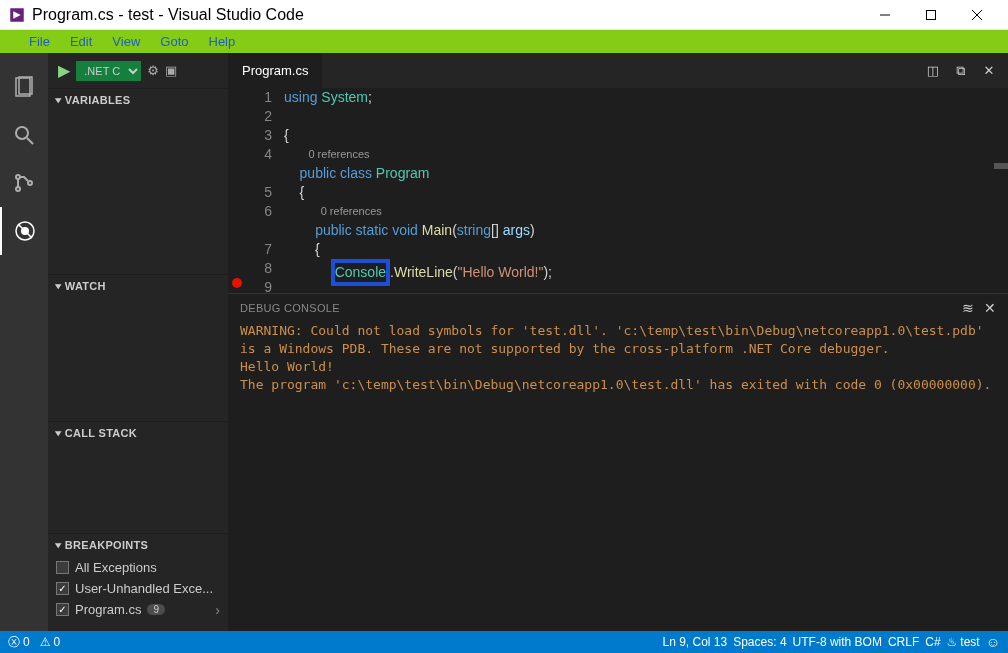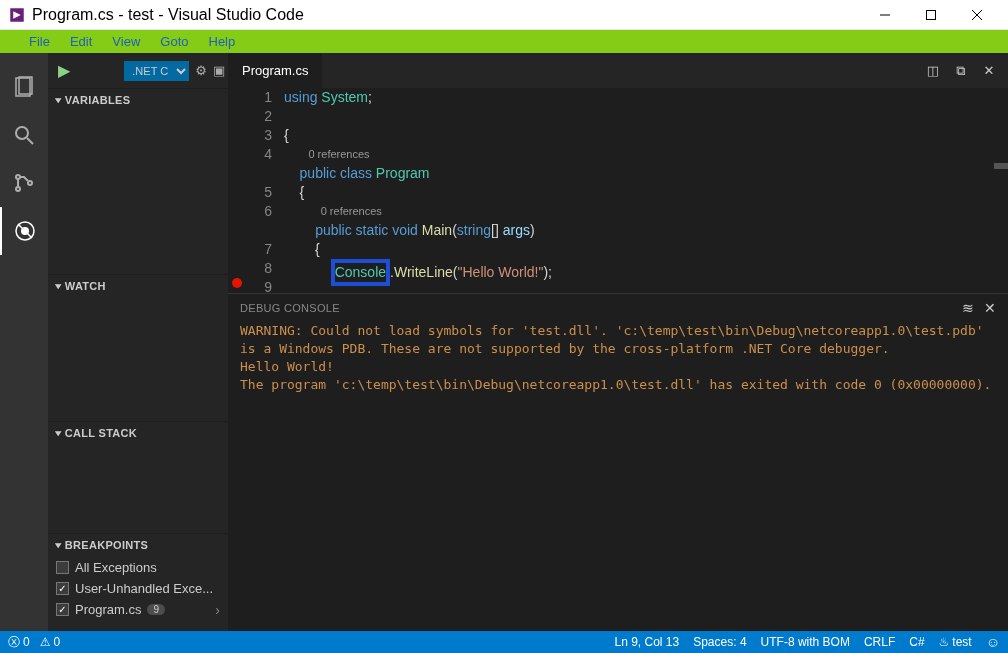--- a/index.html
+++ b/index.html
@@ -25,21 +25,21 @@
 .activity-icon { width: 48px; height: 48px; display: flex; align-items: center; justify-content: center; cursor: pointer; opacity: 0.6; }
 .activity-icon.active { opacity: 1; border-left: 2px solid #fff; }
 .activity-icon svg { width: 24px; height: 24px; }
 
 
 .sidebar { width: 180px; background: #252526; display: flex; flex-direction: column; font-size: 11px; }
 
 
 .debug-toolbar { height: 35px; display: flex; align-items: center; padding: 0 10px; gap: 6px; }
 .play-btn { color: #89d185; font-size: 16px; cursor: pointer; }
-.config-select { background: #0369a1; color: #ccc; border: none; font-size: 11px; padding: 2px 4px; height: 20px; margin-left: 48px; }
+.config-select { background: #15803d; color: #ccc; border: none; font-size: 11px; padding: 2px 4px; height: 20px; }
 .tool-icon { color: #ccc; font-size: 13px; cursor: pointer; opacity: 0.8; }
 
 
 .section-header { height: 22px; display: flex; align-items: center; padding: 0 8px; background: #252526; color: #ccc; font-size: 11px; font-weight: 600; letter-spacing: 0.3px; cursor: pointer; border-top: 1px solid #1e1e1e; }
 .section-header::before { content: "▾"; font-size: 9px; margin-right: 4px; transform: scaleX(1.3); }
 .section-body { flex: 0 0 auto; }
 .section-body.variables { height: 164px; }
 .section-body.watch { height: 125px; }
 .section-body.callstack { height: 90px; }
 .section-body.breakpoints { padding: 2px 0; }
@@ -81,21 +81,21 @@
 .debug-console { flex: 1; background: #1e1e1e; border-top: 1px solid #333; display: flex; flex-direction: column; }
 .panel-header { height: 28px; display: flex; align-items: center; padding: 0 12px; font-size: 11px; color: #888; letter-spacing: 0.3px; }
 .panel-title { flex: 1; }
 .panel-actions { display: flex; gap: 10px; }
 .panel-action { cursor: pointer; color: #ccc; font-size: 14px; }
 .console-output { flex: 1; padding: 0 12px 8px 12px; font-family: Consolas, monospace; font-size: 13px; line-height: 18px; color: #cc8f4c; white-space: pre-wrap; word-wrap: break-word; }
 
 
 .statusbar { height: 22px; background: #007acc; color: #fff; display: flex; align-items: center; font-size: 12px; padding: 0 8px; }
 .status-left { display: flex; gap: 10px; align-items: center; }
-.status-right { margin-left: auto; display: flex; gap: 14px; align-items: center; }
+.status-right { margin-left: auto; display: flex; gap: 6px; align-items: center; }
 .status-item { display: flex; align-items: center; gap: 3px; cursor: pointer; }
 .flame { color: #fff; }
 .smiley { font-size: 14px; }
 
 
 svg { display: block; }
 </style>
 </head>
 <body>
 

